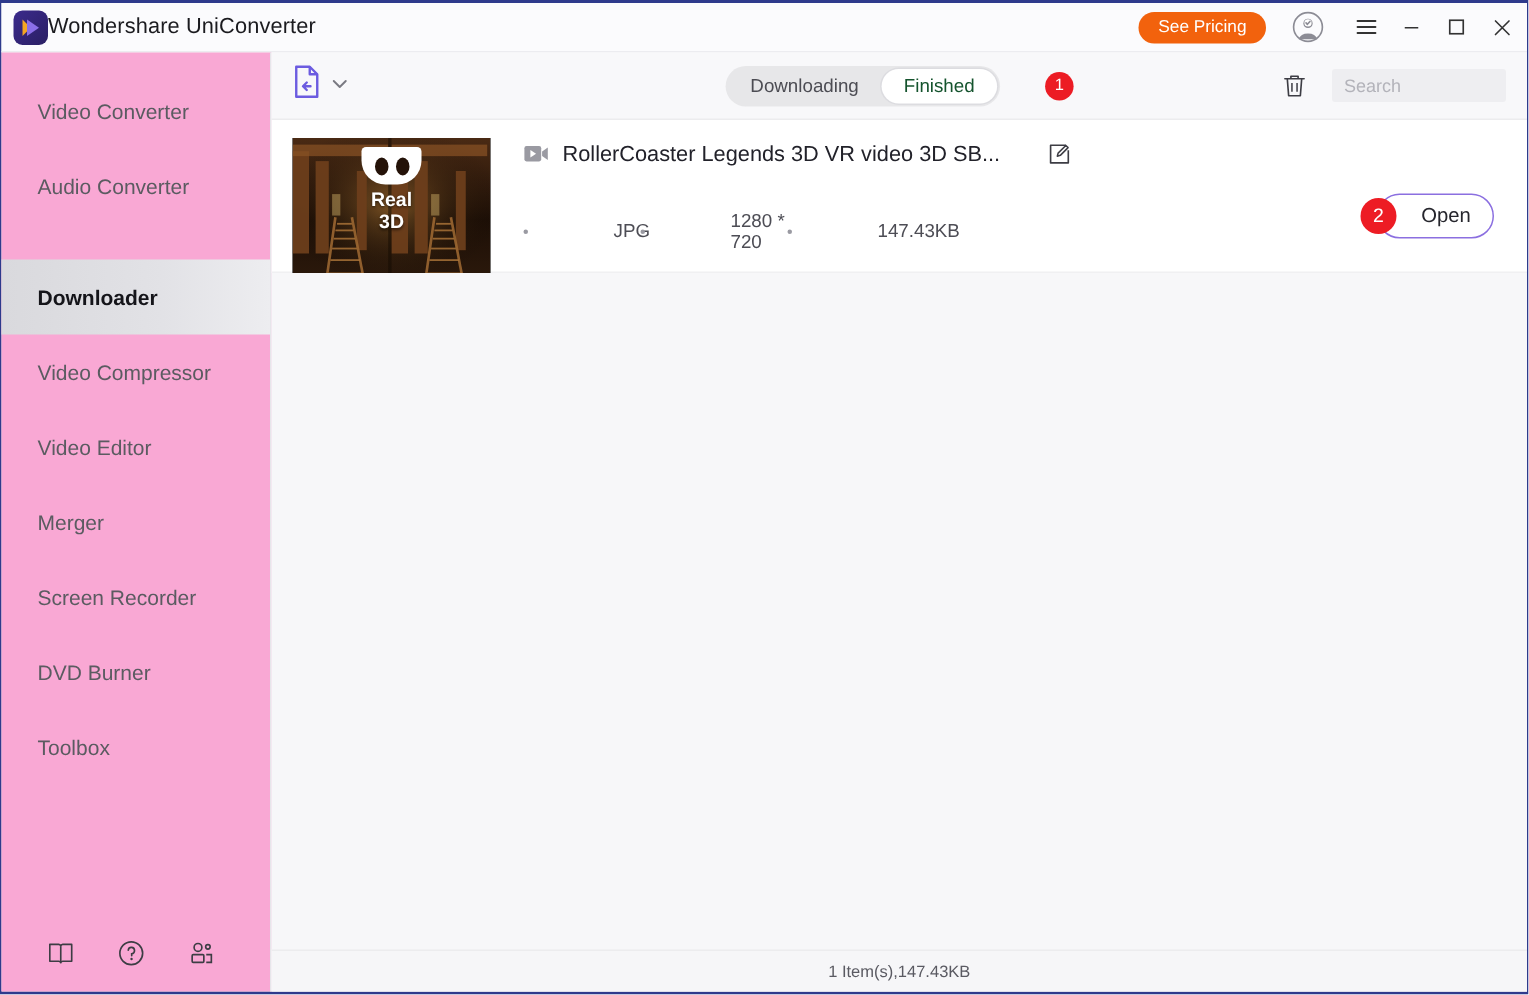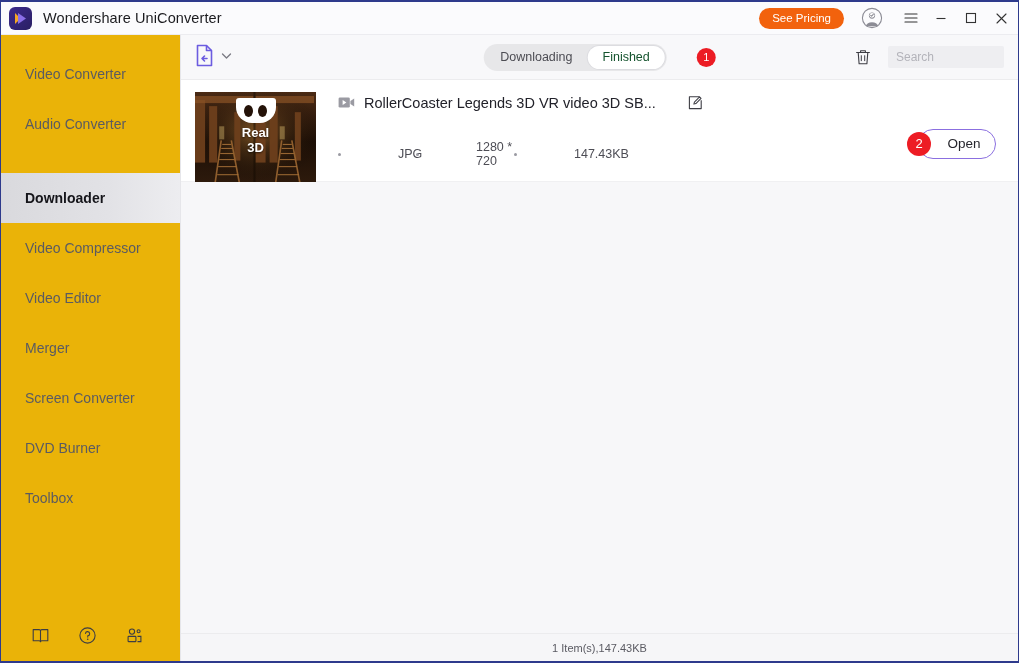--- a/index.html
+++ b/index.html
@@ -31,21 +31,20 @@
   }
   .app-logo {
     width: 23px; height: 23px;
     border-radius: 6px;
     background: linear-gradient(135deg, #3b2a8c 0%, #2a1f63 100%);
     display: flex; align-items: center; justify-content: center;
     flex: none;
   }
   .app-logo svg { display: block; }
   .app-title {
-    margin-left: 11px;
     font-size: 14.5px;
     color: #1b1b1f;
     letter-spacing: 0.1px;
     white-space: nowrap;
   }
   .title-spacer { flex: 1 1 auto; }
   .pricing-btn {
     height: 21px;
     padding: 0 13px;
     border-radius: 11px;
@@ -72,21 +71,21 @@
   }
   .winctl.menu { margin-left: 12px; }
   .winctl:last-child { margin-right: 2px; }
 
   
   .body-row { flex: 1 1 auto; display: flex; min-height: 0; }
 
   
   .sidebar {
     width: 180px; flex: none;
-    background: #eab308;
+    background: #f9a8d4;
     border-right: 1px solid #e6e6ea;
     display: flex; flex-direction: column;
     padding-top: 14px;
   }
   .nav-list { flex: 1 1 auto; }
   .nav-item {
     height: 50px;
     display: flex; align-items: center;
     padding-left: 24px;
     font-size: 14px;
@@ -183,21 +182,21 @@
   
   .list-area { flex: 1 1 auto; overflow: hidden; position: relative; }
   .dl-item {
     height: 102px;
     background: #ffffff;
     display: flex; align-items: flex-start;
     padding: 12px 14px 0 14px;
     border-bottom: 1px solid #f0f0f2;
   }
   .thumb {
-    width: 121px; height: 90px;
+    width: 132px; height: 90px;
     flex: none;
     position: relative;
     overflow: hidden;
     background: #000000;
   }
   .thumb .scene { position: absolute; inset: 0; }
   .thumb-badge {
     position: absolute;
     left: 50%; top: 6px;
     transform: translateX(-50%);
@@ -350,21 +349,21 @@
   <div class="body-row">
 
     <div class="sidebar">
       <div class="nav-list">
         <div class="nav-item">Video Converter</div>
         <div class="nav-item">Audio Converter</div>
         <div class="nav-item active">Downloader</div>
         <div class="nav-item">Video Compressor</div>
         <div class="nav-item">Video Editor</div>
         <div class="nav-item">Merger</div>
-        <div class="nav-item">Screen Converter</div>
+        <div class="nav-item">Screen Recorder</div>
         <div class="nav-item">DVD Burner</div>
         <div class="nav-item">Toolbox</div>
       </div>
 
       <div class="sidebar-footer">
         <span class="sf-icon">
           <svg width="19" height="19" viewBox="0 0 19 19">
             <path d="M2.2 3.6 h6 a1.4 1.4 0 0 1 1.3 1.1 a1.4 1.4 0 0 1 1.3 -1.1 h6 v11.2 h-6 a1.4 1.4 0 0 0 -1.3 1 a1.4 1.4 0 0 0 -1.3 -1 h-6 z" fill="none" stroke="#3d3d44" stroke-width="1.1" stroke-linejoin="round"></path>
             <path d="M9.5 5 v10" stroke="#3d3d44" stroke-width="1.1"></path>
           </svg>

